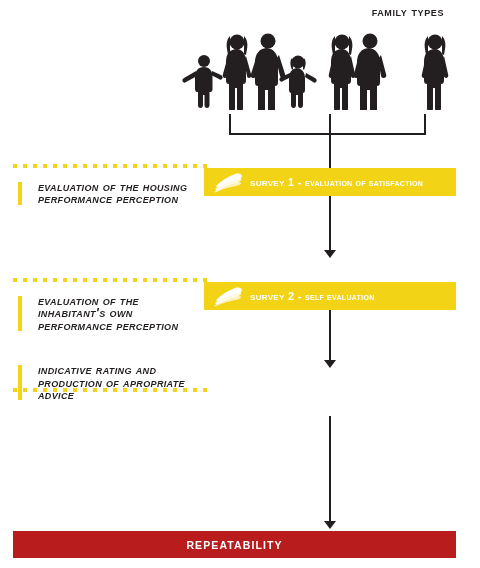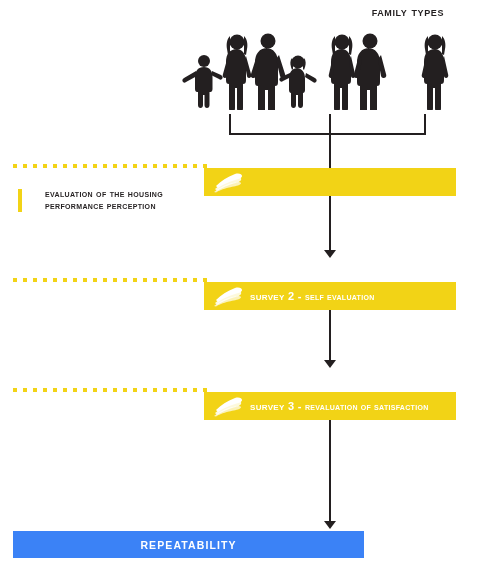--- a/index.html
+++ b/index.html
@@ -38,28 +38,29 @@
   .dotted i{
     position:absolute;top:0;width:4px;height:4px;background:#F2D316;display:block;
   }
 
   
   .para{position:relative;padding-left:11px;margin:0 0 0 0;}
   .para .accent{
     position:absolute;left:0;top:1px;bottom:1px;width:4px;background:#F2D316;
   }
   .para p{
-    margin:16px;
-    font-size:10px;
+    margin:9px;
+    font-size:13px;
     line-height:12.4px;
     font-weight:bold;
     letter-spacing:.35px;
     color:#231f20;
     text-transform:lowercase;
     font-variant:small-caps;
+    font-style:italic;
   }
 
   .textcol{position:absolute;left:18px;width:185px;}
 
   
   .survey-bar{
     position:absolute; left:204px; width:252px; height:28px;
     background:#F2D316;
     display:flex; align-items:center;
   }
@@ -79,22 +80,22 @@
   .flow-line{position:absolute;left:329px;width:2px;background:#231f20;}
   .arrow-head{
     position:absolute;left:324px;width:0;height:0;
     border-left:6px solid transparent;
     border-right:6px solid transparent;
     border-top:8px solid #231f20;
   }
 
   
   .repeat-bar{
-    position:absolute;left:13px;top:531px;width:351px;height:27px;
-    background:#3b82f6;display:flex;align-items:center;justify-content:center;
+    position:absolute;left:13px;top:531px;width:443px;height:27px;
+    background:#b91c1c;display:flex;align-items:center;justify-content:center;
   }
   .repeat-bar span{
     color:#ffffff;font-size:10.5px;font-weight:bold;letter-spacing:1.1px;
   }
 </style>
 </head>
 <body>
 
 <div class="stage">
 
@@ -216,20 +217,21 @@
   <div class="survey-bar" style="top:168px;">
     <span class="survey-icon">
       <svg width="32" height="22" viewBox="0 0 32 22" xmlns="http://www.w3.org/2000/svg">
         <g fill="#ffffff">
           <path d="M3 15 C8 10 14 6 22 3 C26 2 29 3 29 5 C29 7 26 8 22 9 C15 11 9 14 5 17 Z"></path>
           <path d="M2 18 C8 13 15 9 24 7 C27 6 29 7 28 9 C27 11 23 12 19 13 C13 15 7 18 4 20 Z" opacity="0.85"></path>
           <path d="M1 21 C7 16 15 12 25 11 C28 11 29 12 27 13.5 C25 15 20 15.5 16 16.5 C10 18 5 20 3 21.5 Z" opacity="0.7"></path>
         </g>
       </svg>
     </span>
+    <span class="survey-label"><span class="lead">Survey 1 - </span><span>Evaluation of satisfaction</span></span>
   </div>
 
   <div class="dotted" style="top:278px;">
     <i style="left:0px"></i>
       <i style="left:10px"></i>
       <i style="left:20px"></i>
       <i style="left:30px"></i>
     <i style="left:40px"></i>
       <i style="left:50px"></i>
       <i style="left:60px"></i>
@@ -241,20 +243,31 @@
     <i style="left:120px"></i>
       <i style="left:130px"></i>
       <i style="left:140px"></i>
       <i style="left:150px"></i>
     <i style="left:160px"></i>
       <i style="left:170px"></i>
       <i style="left:180px"></i>
       <i style="left:190px"></i>
   </div>
 
+  <div class="textcol" style="top:286px;">
+    <div class="para">
+      <span class="accent"></span>
+      <p>Evaluation of the inhabitant's own performance perception</p>
+    </div>
+    <div style="height:14px"></div>
+    <div class="para">
+      <span class="accent"></span>
+      <p>Indicative rating and production of apropriate advice</p>
+    </div>
+  </div>
 
   <div class="survey-bar" style="top:282px;text-align:center;">
     <span class="survey-icon">
       <svg width="32" height="22" viewBox="0 0 32 22" xmlns="http://www.w3.org/2000/svg">
         <g fill="#ffffff">
           <path d="M3 15 C8 10 14 6 22 3 C26 2 29 3 29 5 C29 7 26 8 22 9 C15 11 9 14 5 17 Z"></path>
           <path d="M2 18 C8 13 15 9 24 7 C27 6 29 7 28 9 C27 11 23 12 19 13 C13 15 7 18 4 20 Z" opacity="0.85"></path>
           <path d="M1 21 C7 16 15 12 25 11 C28 11 29 12 27 13.5 C25 15 20 15.5 16 16.5 C10 18 5 20 3 21.5 Z" opacity="0.7"></path>
         </g>
       </svg>
@@ -282,30 +295,18 @@
     <i style="left:160px"></i>
       <i style="left:170px"></i>
       <i style="left:180px"></i>
       <i style="left:190px"></i>
   </div>
 
   <div class="textcol" style="top:396px;">
     <div style="height:14px"></div>
   </div>
 
-  <div class="survey-bar" style="top:392px;">
-    <span class="survey-icon">
-      <svg width="32" height="22" viewBox="0 0 32 22" xmlns="http://www.w3.org/2000/svg">
-        <g fill="#ffffff">
-          <path d="M3 15 C8 10 14 6 22 3 C26 2 29 3 29 5 C29 7 26 8 22 9 C15 11 9 14 5 17 Z"></path>
-          <path d="M2 18 C8 13 15 9 24 7 C27 6 29 7 28 9 C27 11 23 12 19 13 C13 15 7 18 4 20 Z" opacity="0.85"></path>
-          <path d="M1 21 C7 16 15 12 25 11 C28 11 29 12 27 13.5 C25 15 20 15.5 16 16.5 C10 18 5 20 3 21.5 Z" opacity="0.7"></path>
-        </g>
-      </svg>
-    </span>
-    <span class="survey-label"><span class="lead">Survey 3 - </span><span>Revaluation of satisfaction</span></span>
-  </div>
 
   <div class="repeat-bar">
     <span>REPEATABILITY</span>
   </div>
 
 </div>
 
 </body></html>

